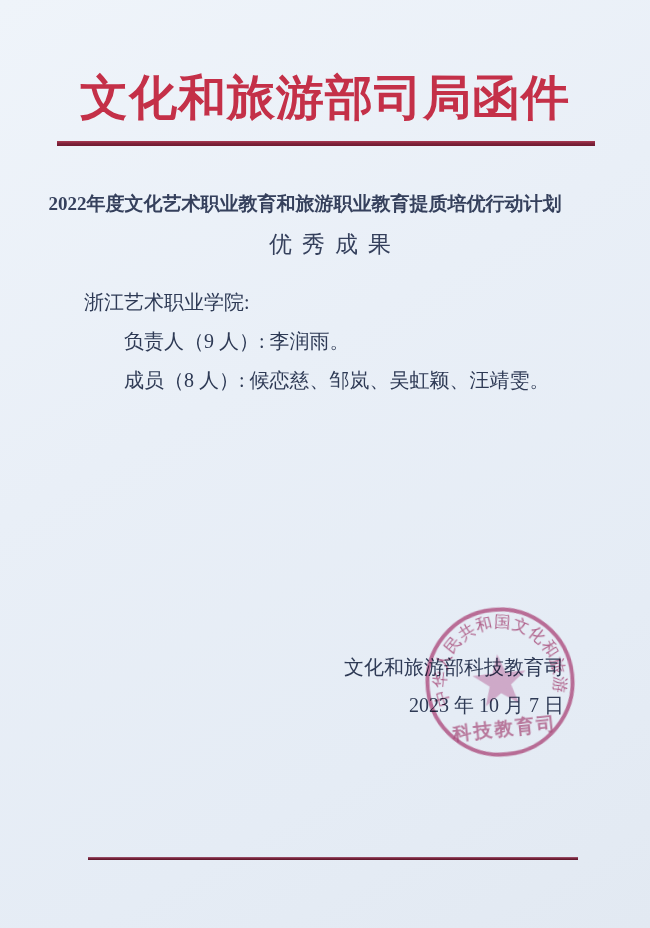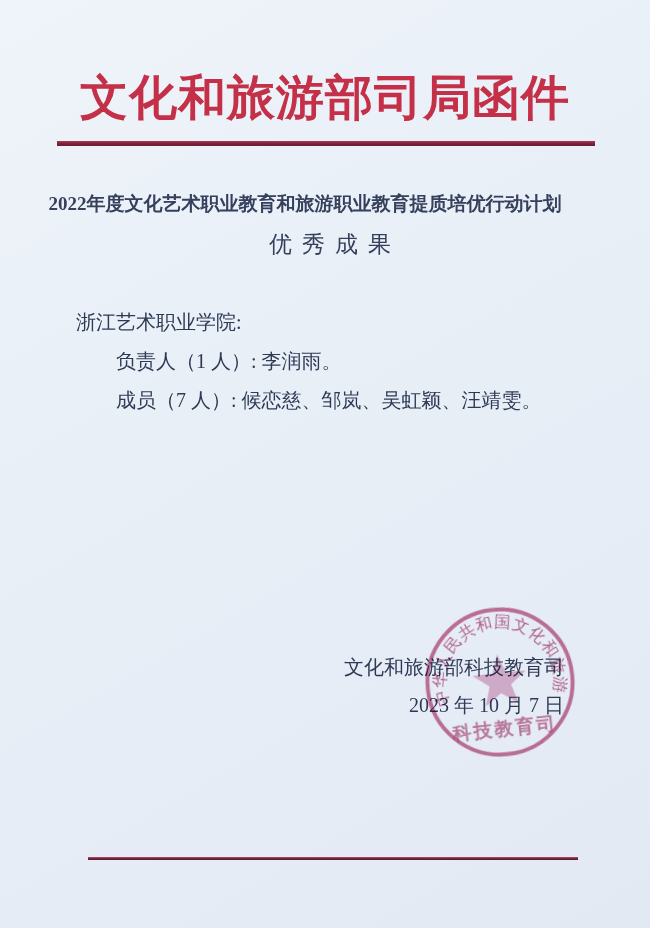--- a/index.html
+++ b/index.html
@@ -37,26 +37,25 @@
   }
   .heading2{
     position:absolute;top:229px;left:10px;width:650px;
     text-align:center;
     font-size:23px;
     letter-spacing:10px;
     color:#35405c;
     white-space:nowrap;
   }
   .body-text{
-    position:absolute;top:283px;left:76px;
+    position:absolute;top:283px;left:84px;
     width:486px;
     font-size:20px;line-height:39px;
     text-align:justify;
     color:#2e3a55;
-    margin-top:20px;
   }
   .body-text p{margin:0;}
   .body-text p.indent{text-indent:2em;}
   .signature{
     position:absolute;top:648px;right:86px;
     text-align:right;
     font-size:20px;line-height:38px;
     color:#2e3a55;
     white-space:nowrap;
   }
@@ -82,22 +81,22 @@
   <div class="letterhead-title">文化和旅游部司局函件</div>
 
   <div class="title-rule"></div>
 
   <div class="heading1">2022年度文化艺术职业教育和旅游职业教育提质培优行动计划</div>
 
   <div class="heading2">优秀成果</div>
 
   <div class="body-text">
     <p>浙江艺术职业学院:</p>
-    <p class="indent">负责人（1 人）: 李润雨。</p>
-    <p class="indent">成员（7 人）: 候恋慈、邹岚、吴虹颖、汪靖雯。</p>
+    <p class="indent">负责人（9 人）: 李润雨。</p>
+    <p class="indent">成员（8 人）: 候恋慈、邹岚、吴虹颖、汪靖雯。</p>
   </div>
 
   <div class="signature">
     <div>文化和旅游部科技教育司</div>
     <div>2023 年 10 月 7 日</div>
   </div>
 
   <svg class="seal" viewBox="0 0 200 200" aria-hidden="true">
     <circle cx="100" cy="100" r="93" fill="none" stroke="#bb4378" stroke-width="5" opacity="0.8"></circle>
     <path id="sealArc" d="M 34.2,123.9 A 70,70 0 1 1 165.8,123.9" fill="none"></path>

